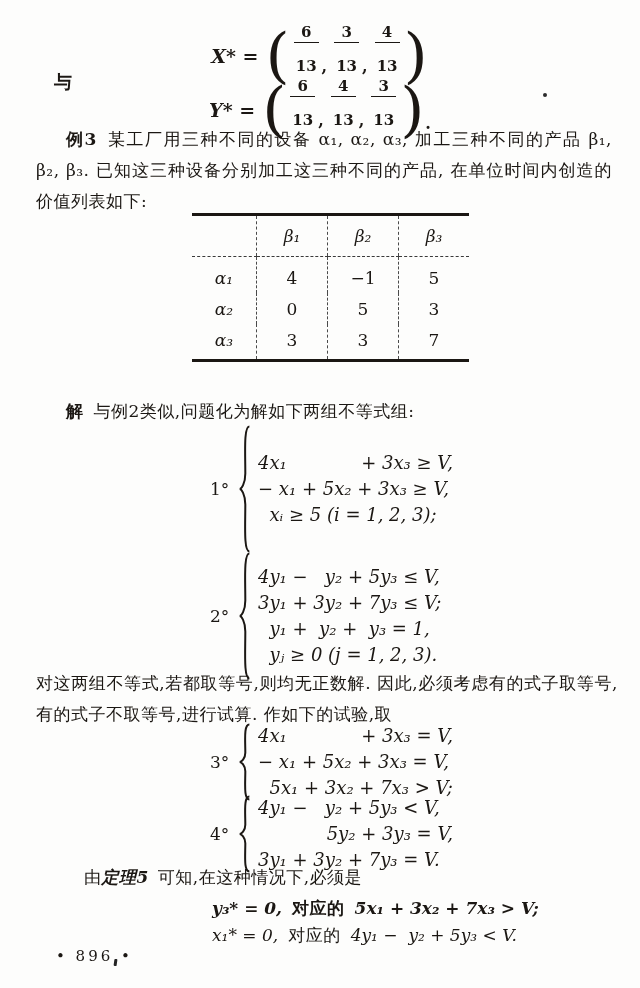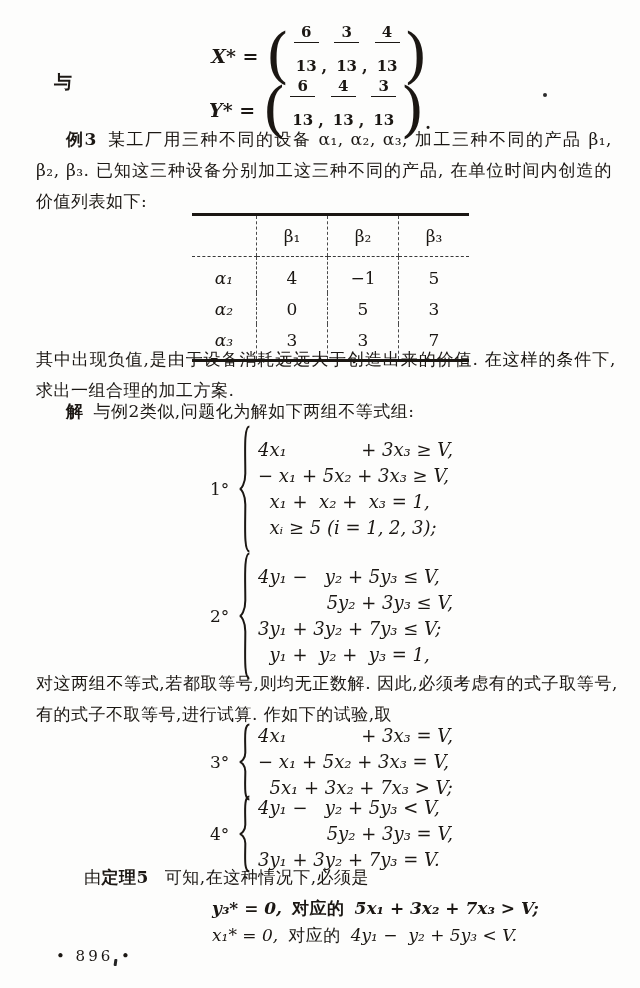--- a/index.html
+++ b/index.html
@@ -32,21 +32,21 @@
   .frac .den{border-top:1.5px solid #1b1713;padding:14px 2px;}
   .fcomma{font-size:16px;font-weight:bold;margin:20px 4px 0 0;}
   .fend{font-size:16px;font-weight:bold;margin-top:26px;}
   .and-word{font-size:18px;font-weight:bold;}
   
   .vtab{
     border-collapse:collapse;border-top:3px solid #1b1713;border-bottom:3px solid #1b1713;
     font-size:17px;
   }
   .vtab th,.vtab td{text-align:center;font-weight:normal;}
-  .vtab thead th{height:38px;border-bottom:1.5px dashed #3a3a3a;}
+  .vtab thead th{height:38px;font-style:italic;border-bottom:1.5px dashed #3a3a3a;}
   .vtab tbody td{height:29px;}
   .vtab .c0{width:62px;}
   .vtab .cv{width:68px;border-left:1px dashed #4a4a4a;}
   .vtab tbody tr:first-child td{padding-top:6px;}
   .vtab tbody tr:last-child td{padding-bottom:5px;}
   .mt{font-style:italic;}
   
   .group{display:flex;align-items:center;}
   .group-label{
     font-size:17px;width:28px;flex:0 0 28px;text-align:left;
@@ -139,49 +139,47 @@
       </tr>
       <tr>
         <td class="c0 mt">α₃</td>
         <td class="cv">3</td>
         <td class="cv">3</td>
         <td class="cv">7</td>
       </tr>
     </tbody>
   </table>
 
-  <p class="abs para" style="left:36px;top:344px;width:580px;">其中出现负值,是由于设备消耗远远大于创造出来的价值. 在这样的条件下,求出一组合理的加工方案.</p>
 
   <p class="abs para indent" style="left:36px;top:396px;width:580px;">
     <span class="blabel">解</span><span>与例2类似,问题化为解如下两组不等式组:</span>
   </p>
 
   <div class="abs group" style="left:210px;top:424px;height:130px;">
     <span class="group-label">1°</span>
     <svg class="brace" width="13" height="130" viewBox="0 0 16 100" preserveAspectRatio="none">
         <path d="M14 2 C7 2 9 22 9 38 C9 46 4 50 2 50 C4 50 9 54 9 62 C9 78 7 98 14 98" fill="none" stroke="#1b1713" stroke-width="2" vector-effect="non-scaling-stroke"></path>
       </svg>
     <div class="eq-lines">
       <div class="eq">4x₁             + 3x₃ ≥ V,</div>
       <div class="eq">− x₁ + 5x₂ + 3x₃ ≥ V,</div>
-      <div class="eq">  x₁ +  x₂ +  x₃ = 1,</div>
       <div class="eq">  xᵢ ≥ 5 (i = 1, 2, 3);</div>
     </div>
   </div>
 
   <div class="abs group" style="left:210px;top:551px;height:130px;">
     <span class="group-label">2°</span>
     <svg class="brace" width="13" height="130" viewBox="0 0 16 100" preserveAspectRatio="none">
         <path d="M14 2 C7 2 9 22 9 38 C9 46 4 50 2 50 C4 50 9 54 9 62 C9 78 7 98 14 98" fill="none" stroke="#1b1713" stroke-width="2" vector-effect="non-scaling-stroke"></path>
       </svg>
     <div class="eq-lines">
       <div class="eq">4y₁ −   y₂ + 5y₃ ≤ V,</div>
-      <div class="eq">            5y₂ + 3y₃ ≤ V,</div>
       <div class="eq">3y₁ + 3y₂ + 7y₃ ≤ V;</div>
       <div class="eq">  y₁ +  y₂ +  y₃ = 1,</div>
+      <div class="eq">  yⱼ ≥ 0 (j = 1, 2, 3).</div>
     </div>
   </div>
 
   <p class="abs para" style="left:36px;top:668px;width:582px;">对这两组不等式,若都取等号,则均无正数解. 因此,必须考虑有的式子取等号,有的式子不取等号,进行试算. 作如下的试验,取</p>
 
   <div class="abs group" style="left:210px;top:723px;height:78px;">
     <span class="group-label">3°</span>
     <svg class="brace" width="13" height="78" viewBox="0 0 16 100" preserveAspectRatio="none">
         <path d="M14 2 C7 2 9 22 9 38 C9 46 4 50 2 50 C4 50 9 54 9 62 C9 78 7 98 14 98" fill="none" stroke="#1b1713" stroke-width="2" vector-effect="non-scaling-stroke"></path>
       </svg>
@@ -198,21 +196,21 @@
         <path d="M14 2 C7 2 9 22 9 38 C9 46 4 50 2 50 C4 50 9 54 9 62 C9 78 7 98 14 98" fill="none" stroke="#1b1713" stroke-width="2" vector-effect="non-scaling-stroke"></path>
       </svg>
     <div class="eq-lines">
       <div class="eq">4y₁ −   y₂ + 5y₃ &lt; V,</div>
       <div class="eq">            5y₂ + 3y₃ = V,</div>
       <div class="eq">3y₁ + 3y₂ + 7y₃ = V.</div>
     </div>
   </div>
 
   <p class="abs para" style="left:84px;top:862px;width:530px;">
-    <span>由</span><span class="blabel" style="margin-right:10px;">定理5</span><span> 可知,在这种情况下,必须是</span>
+    <span>由</span><span class="blabel" style="margin-right:3px;font-style:italic;">定理5</span><span> 可知,在这种情况下,必须是</span>
   </p>
 
   <div class="abs mixline" style="left:212px;top:897px;font-weight:bold;">
     <span class="m">y₃* = 0,</span>
     <span class="t">对应的</span>
     <span class="m">5x₁ + 3x₂ + 7x₃ &gt; V;</span>
   </div>
 
   <div class="abs mixline" style="left:212px;top:924px;">
     <span class="m">x₁* = 0,</span>

